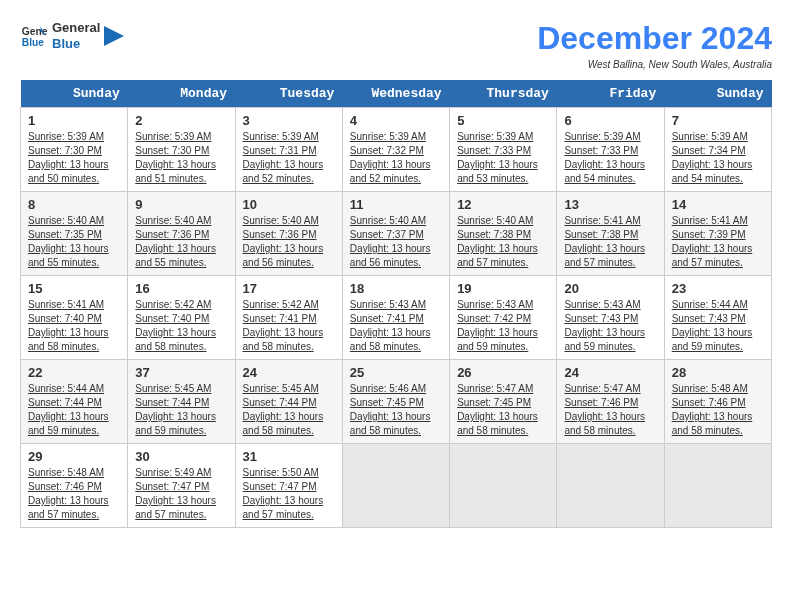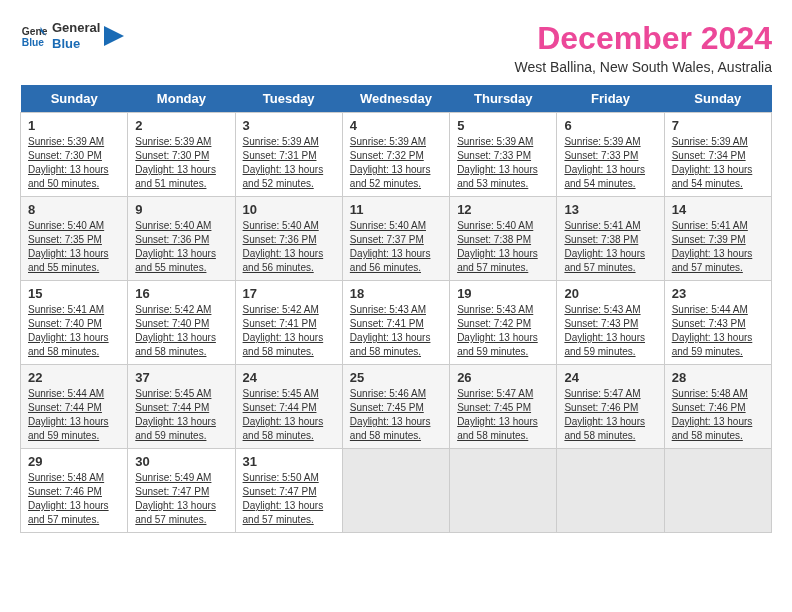--- a/index.html
+++ b/index.html
@@ -24,39 +24,41 @@
     .logo-icon {
       width: 28px;
       height: 28px;
     }
     .title-section {
       text-align: right;
     }
     .main-title {
       font-size: 32px;
       font-weight: bold;
-      color: #ec4899;
+      color: #3b82f6;
     }
     .subtitle {
-      font-size: 14px;
+      font-size: 10px;
       color: #333;
       margin-top: 2px;
+      font-style: italic;
     }
     .calendar-table {
       width: 100%;
       border-collapse: collapse;
       font-size: 11px;
     }
     .calendar-table th {
       background-color: #2b6cb0;
       color: #fff;
-      text-align: center;
+      text-align: right;
       padding: 6px 8px;
       font-size: 13px;
       font-weight: bold;
+      font-family: Liberation Mono, monospace;
     }
     .calendar-table td {
       border: 1px solid #ccc;
       vertical-align: top;
       padding: 5px 7px;
       width: 14.28%;
       height: 80px;
       color: #333;
     }
     .calendar-table tr:nth-child(even) td {

